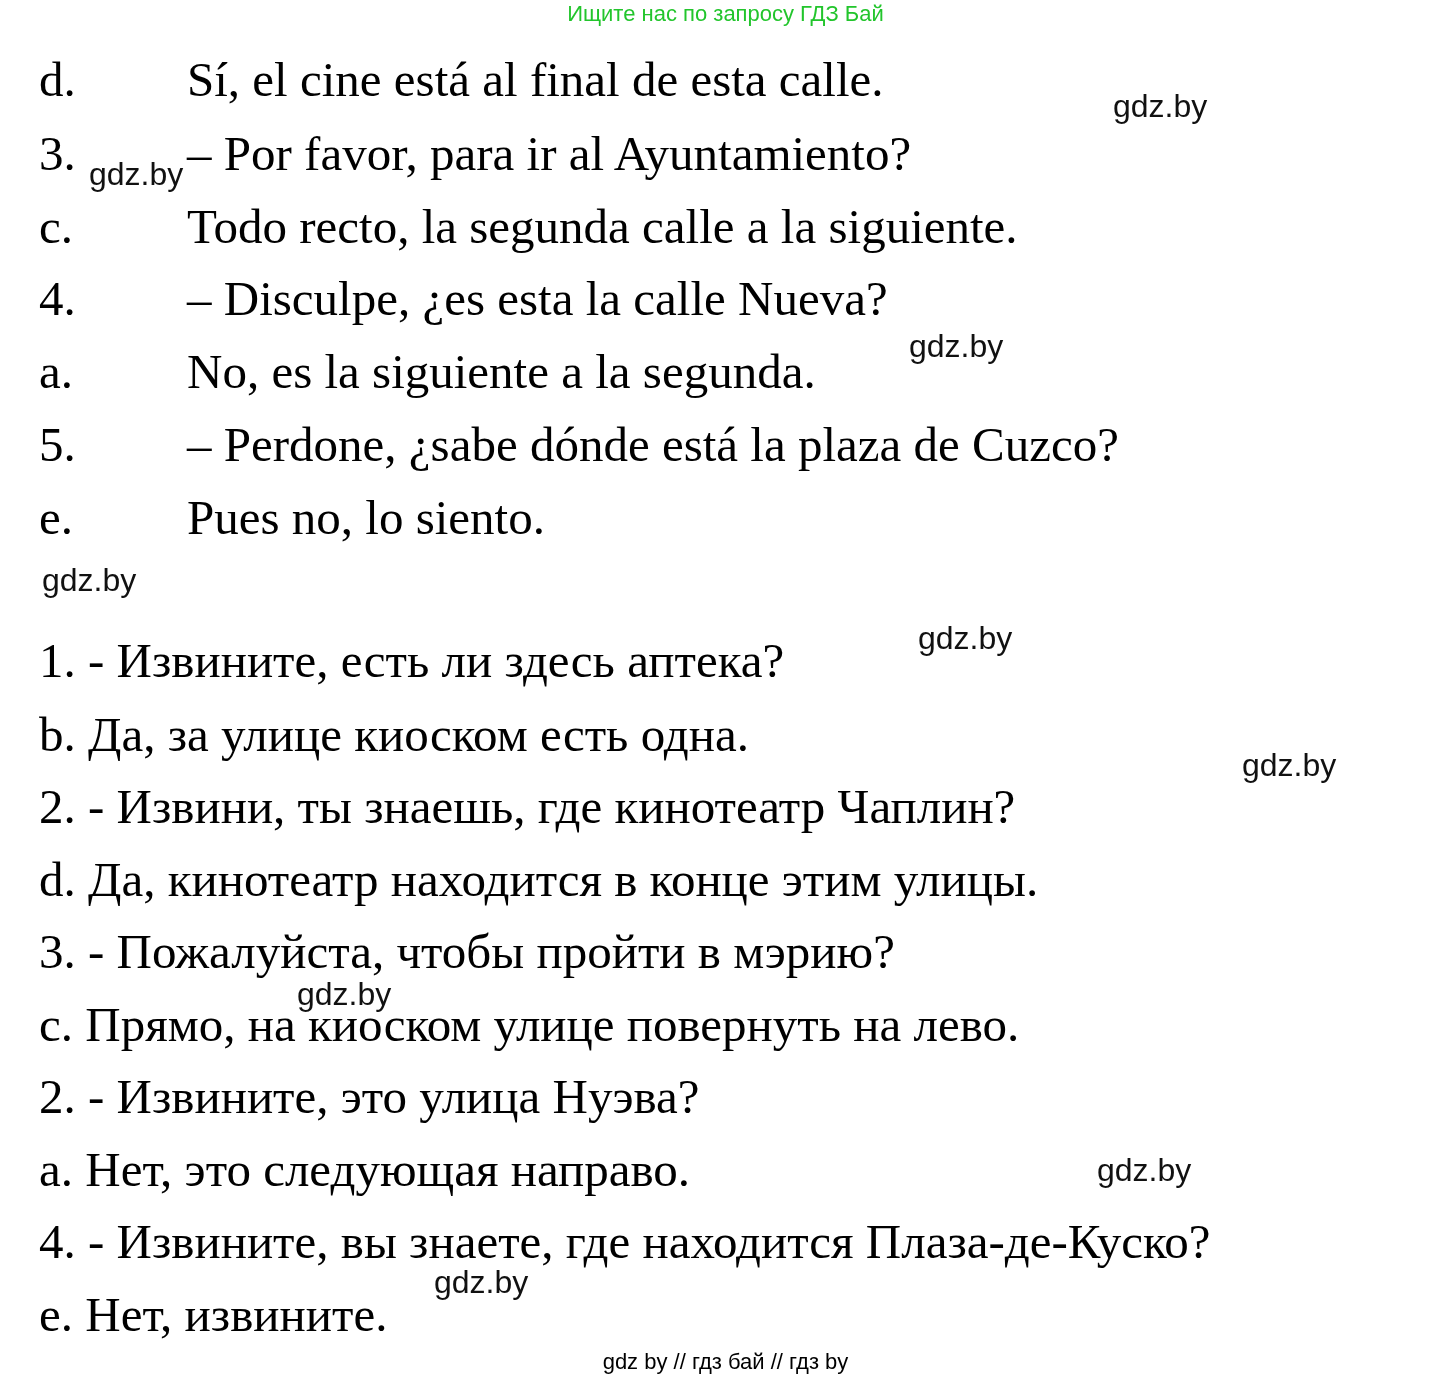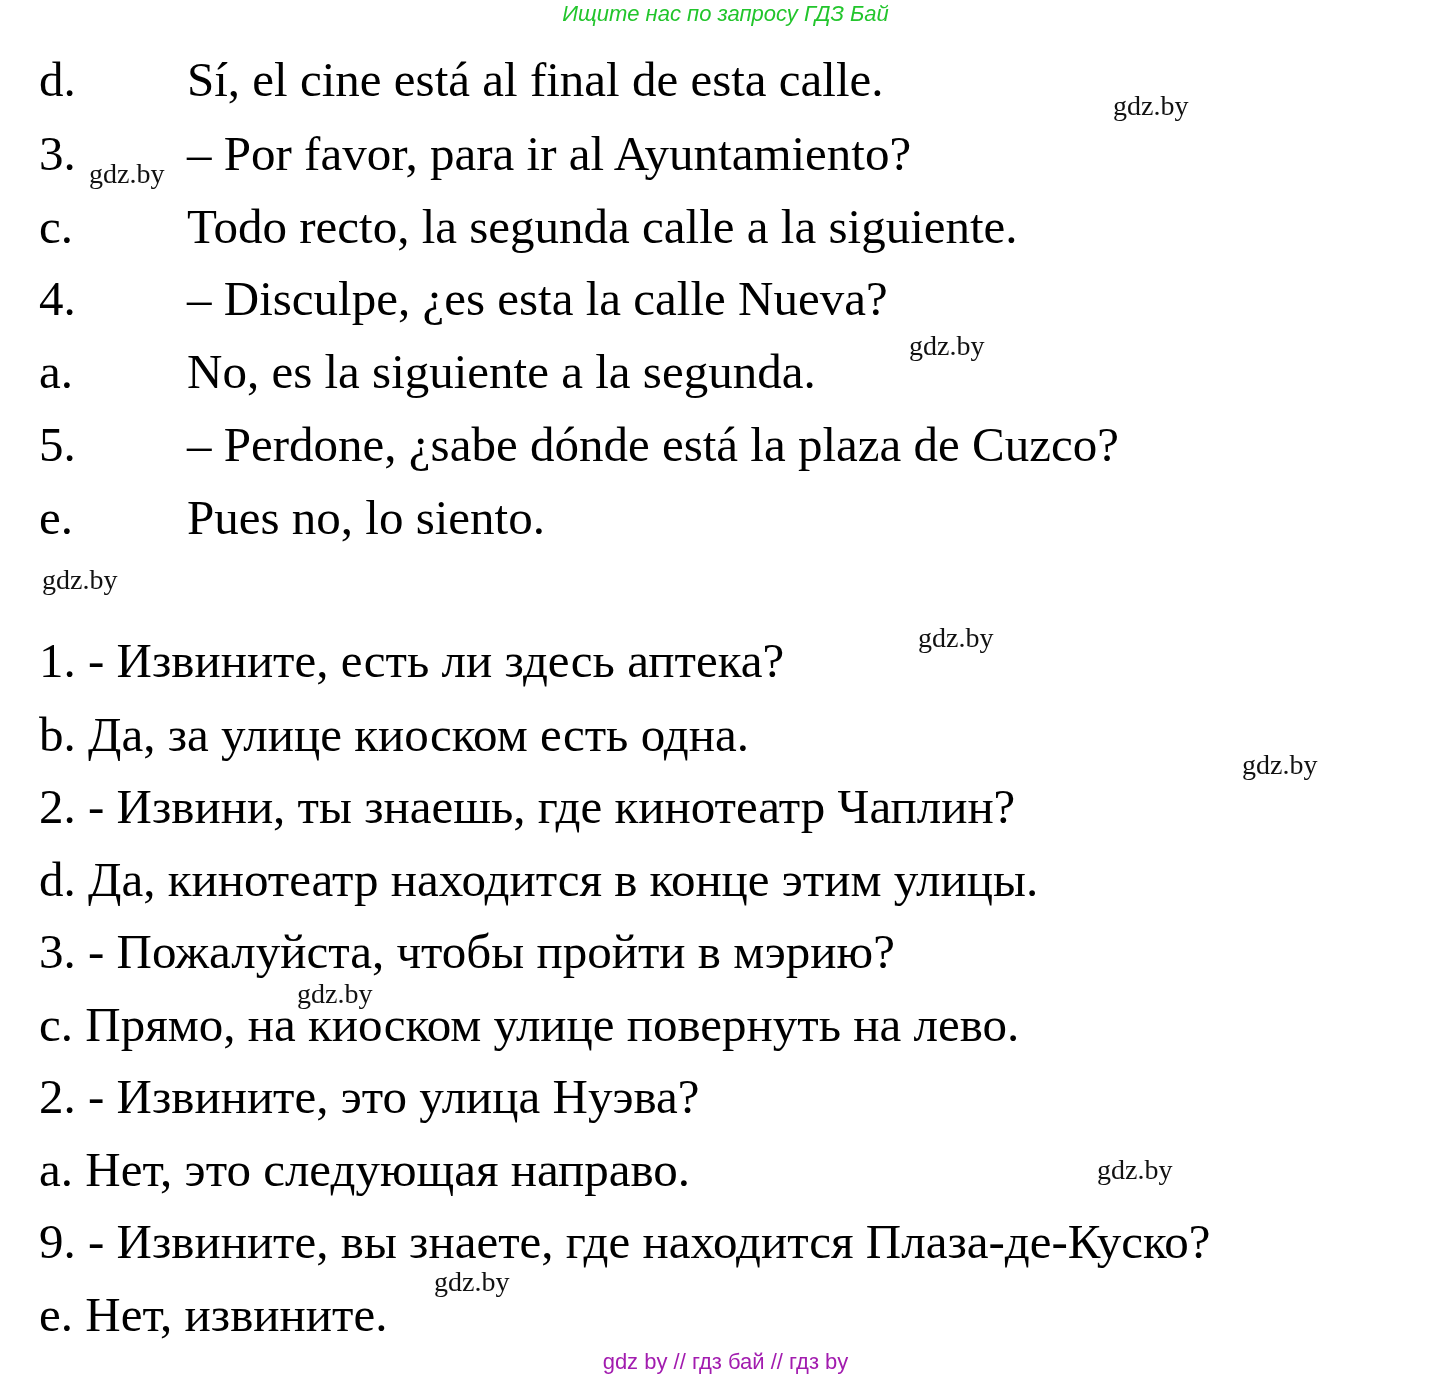--- a/index.html
+++ b/index.html
@@ -13,44 +13,43 @@
     color: #000;
   }
   .header-banner {
     position: absolute;
     top: 0; left: 0; width: 100%;
     text-align: center;
     font-family: "Liberation Sans", sans-serif;
     font-size: 22px;
     line-height: 28px;
     color: #22c52c;
-    font-style: italic;
   }
   .footer-banner {
     position: absolute;
     top: 1348px; left: 0; width: 100%;
     text-align: center;
     font-family: "Liberation Sans", sans-serif;
     font-size: 22px;
     line-height: 28px;
-    color: #a21caf;
+    color: #000000;
   }
   .line {
     position: absolute;
     left: 20px;
     font-size: 49px;
     line-height: 56px;
     white-space: nowrap;
     margin-left: 19px;
   }
   .es .mark { display: inline-block; width: 148px; }
   .wm {
     position: absolute;
-    font-family: Liberation Serif, serif;
-    font-size: 28px;
+    font-family: Liberation Sans, sans-serif;
+    font-size: 32px;
     line-height: 28px;
     color: #111;
     white-space: nowrap;
   }
 </style>
 </head>
 <body>
 
 <div class="header-banner">Ищите нас по запросу ГДЗ Бай</div>
 
@@ -63,21 +62,21 @@
 <div class="line es" style="top:490px"><span class="mark">e.</span><span>Pues no, lo siento.</span></div>
 
 <div class="line" style="top:633px">1. - Извините, есть ли здесь аптека?</div>
 <div class="line" style="top:707px">b. Да, за улице киоском есть одна.</div>
 <div class="line" style="top:779px">2. - Извини, ты знаешь, где кинотеатр Чаплин?</div>
 <div class="line" style="top:852px">d. Да, кинотеатр находится в конце этим улицы.</div>
 <div class="line" style="top:924px">3. - Пожалуйста, чтобы пройти в мэрию?</div>
 <div class="line" style="top:997px">c. Прямо, на киоском улице повернуть на лево.</div>
 <div class="line" style="top:1069px">2. - Извините, это улица Нуэва?</div>
 <div class="line" style="top:1142px">a. Нет, это следующая направо.</div>
-<div class="line" style="top:1214px">9. - Извините, вы знаете, где находится Плаза-де-Куско?</div>
+<div class="line" style="top:1214px">4. - Извините, вы знаете, где находится Плаза-де-Куско?</div>
 <div class="line" style="top:1287px">e. Нет, извините.</div>
 
 <div class="wm" style="left:1113px;top:92px">gdz.by</div>
 <div class="wm" style="left:89px;top:160px">gdz.by</div>
 <div class="wm" style="left:909px;top:332px">gdz.by</div>
 <div class="wm" style="left:42px;top:566px">gdz.by</div>
 <div class="wm" style="left:918px;top:624px">gdz.by</div>
 <div class="wm" style="left:1242px;top:751px">gdz.by</div>
 <div class="wm" style="left:297px;top:980px">gdz.by</div>
 <div class="wm" style="left:1097px;top:1156px">gdz.by</div>

